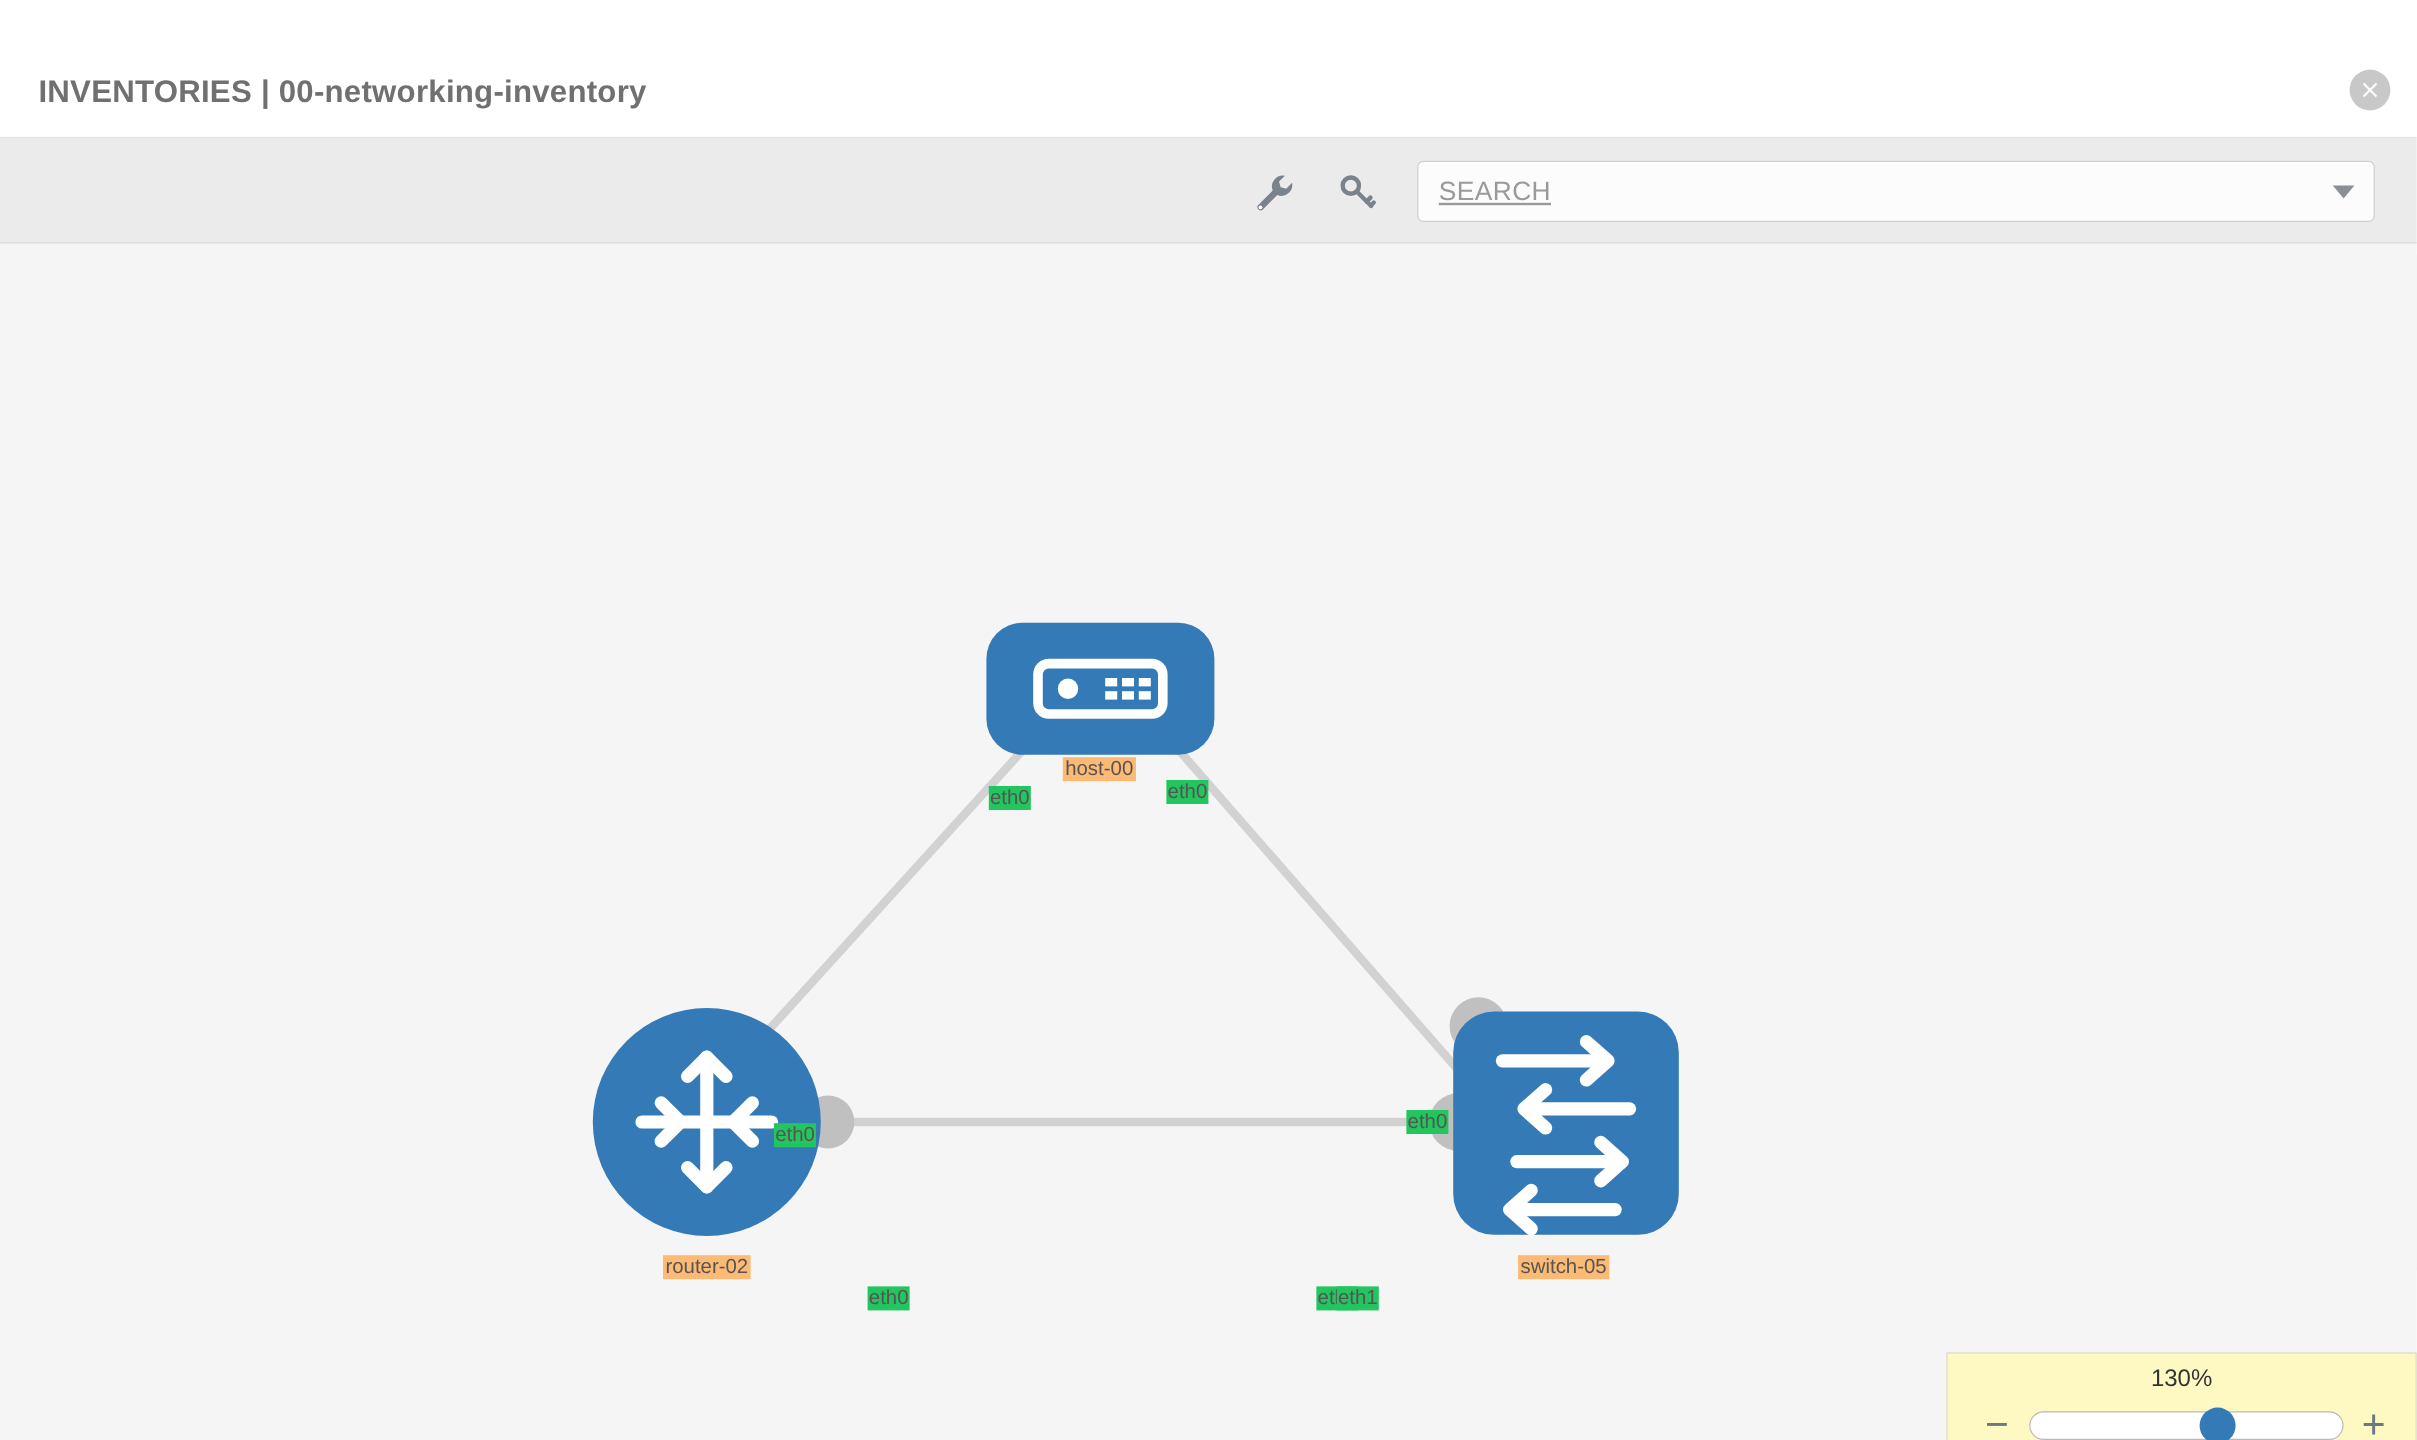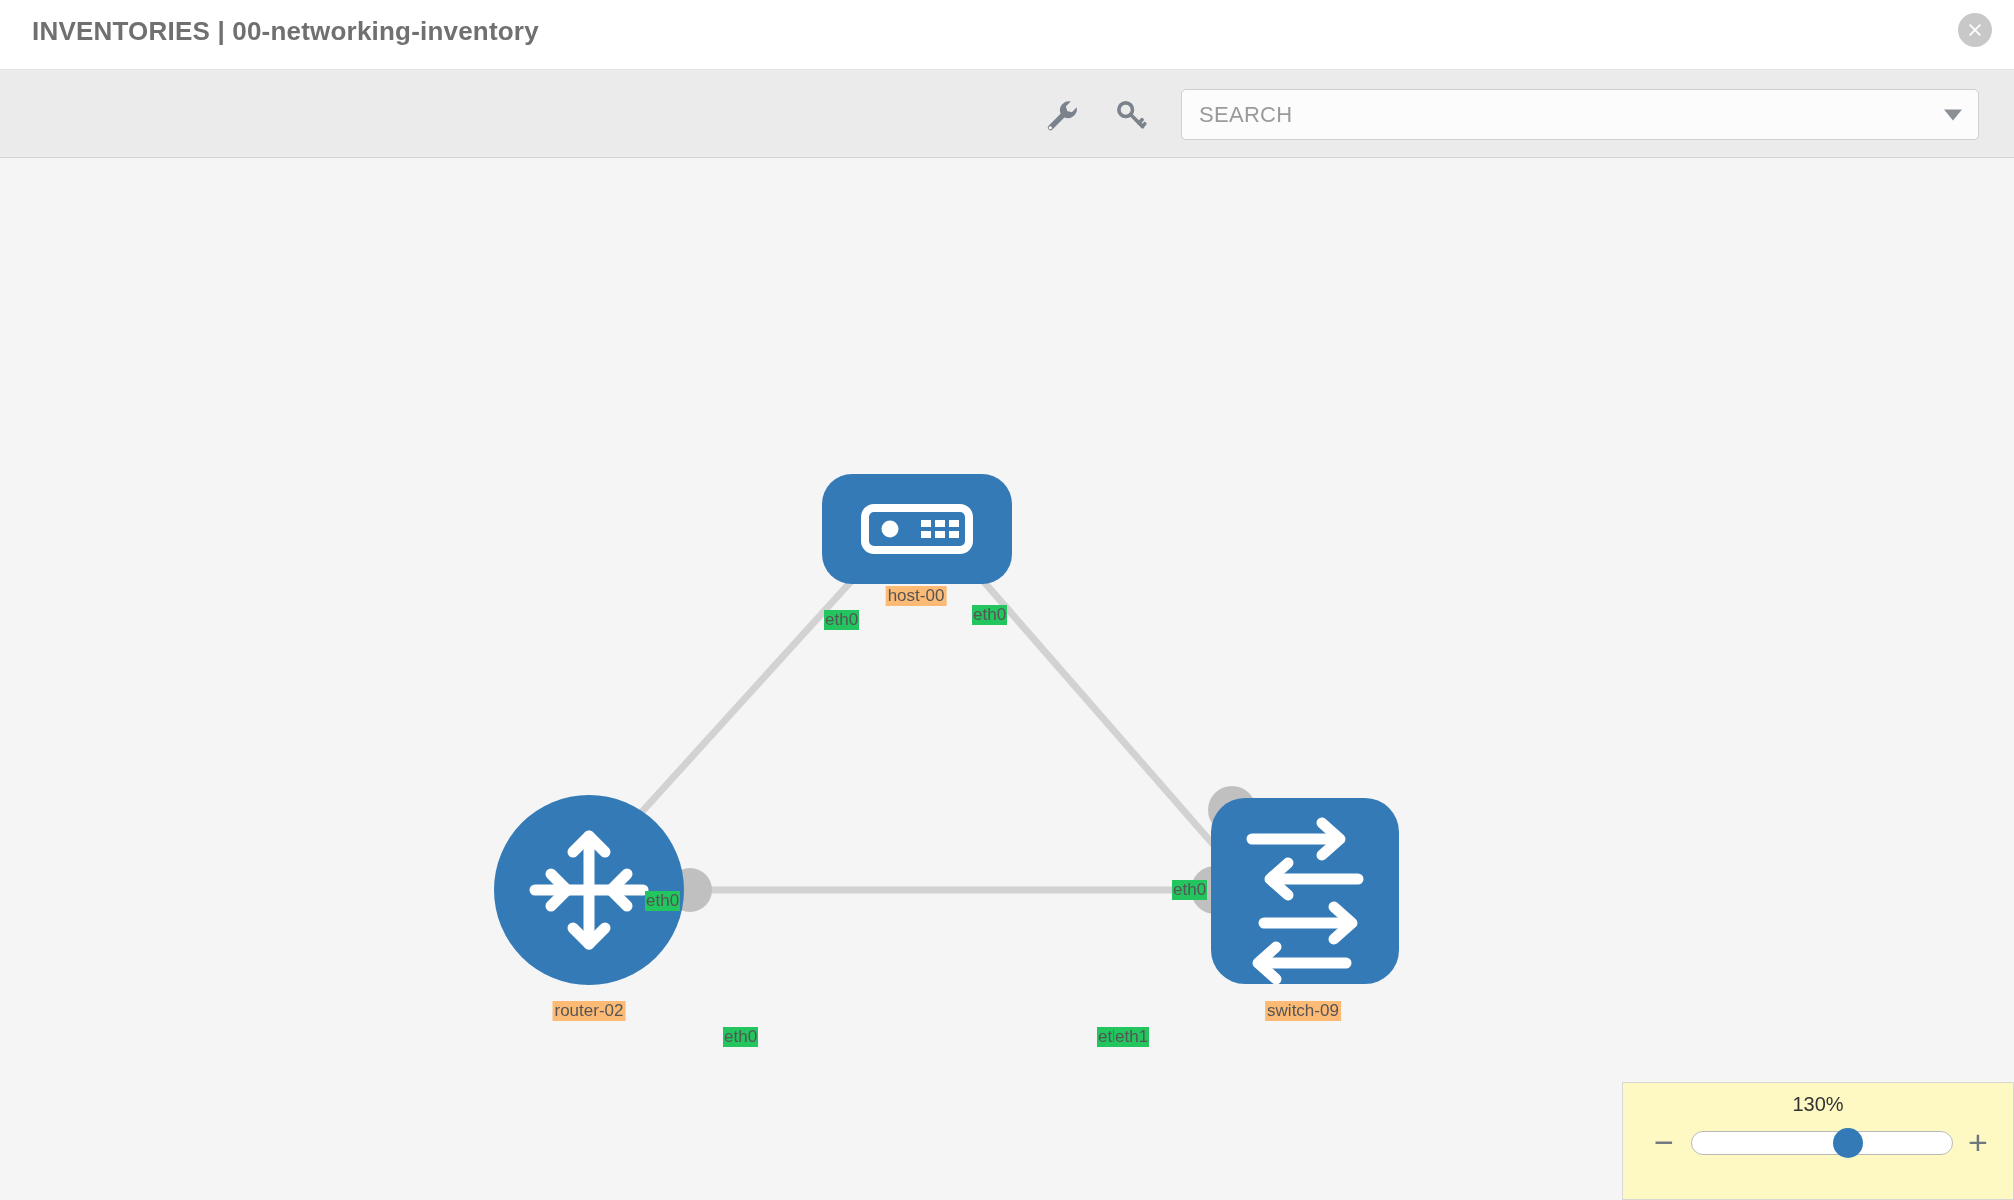--- a/index.html
+++ b/index.html
@@ -2,21 +2,21 @@
 <html><head>
 <meta charset="utf-8">
 <style>
   * { box-sizing: border-box; margin: 0; padding: 0; }
   html, body {
     width: 2014px; height: 1200px;
     background: #ffffff;
     font-family: "Liberation Sans", sans-serif;
     overflow: hidden;
   }
-  #app { position: relative; width: 2014px; height: 888px; }
+  #app { position: relative; width: 2014px; height: 888px; margin-top: 45px; }
 
   
   .header {
     position: absolute; left: 0; top: 0; width: 2014px; height: 70px;
     background: #ffffff;
     border-bottom: 1px solid #e3e3e3;
   }
   .page-title {
     position: absolute; left: 32px; top: 16px;
     font-size: 26px; font-weight: bold; color: #707070;
@@ -65,21 +65,21 @@
   .tool-icon.key    { left: 1110px; }
   .search-box {
     position: absolute; left: 1181px; top: 19px;
     width: 798px; height: 51px;
     background: #fcfcfc;
     border: 1px solid #cfcfcf; border-radius: 5px;
     cursor: text;
   }
   .search-box .placeholder {
     position: absolute; left: 17px; top: 12px;
-    font-size: 22px; color: #9a9a9a; letter-spacing: 0.3px;
+    font-size: 22px; color: #9a9a9a; letter-spacing: 0.3px; text-decoration: underline;
   }
 
   
   .canvas {
     position: absolute; left: 0; top: 158px;
     width: 2014px; height: 1042px;
     background: #f5f5f5;
     overflow: hidden;
   }
   #topology { position: absolute; left: 0; top: 0; }
@@ -234,21 +234,21 @@
           <path d="M1264 765 h86"></path>
             <path d="M1334 749 l18 16 -18 16"></path>
           <path d="M1346 805 h-86"></path>
             <path d="M1276 789 l-18 16 18 16"></path>
         </g>
       </g>
     </svg>
 
     <div class="node-label" style="left:916px; top:428px;">host-00</div>
     <div class="node-label" style="left:589px; top:843px;">router-02</div>
-    <div class="node-label" style="left:1303px; top:843px;">switch-09</div>
+    <div class="node-label" style="left:1303px; top:843px;">switch-05</div>
 
     <div class="iface-label" style="left:824px;  top:452px;">eth0</div>
     <div class="iface-label" style="left:972px;  top:447px;">eth0</div>
     <div class="iface-label" style="left:645px;  top:733px;">eth0</div>
     <div class="iface-label" style="left:1172px; top:722px;">eth0</div>
     <div class="iface-label" style="left:723px;  top:869px;">eth0</div>
     <div class="iface-label" style="left:1097px; top:869px;">eth0</div>
     <div class="iface-label" style="left:1114px; top:869px;">eth1</div>
   </div>
 

